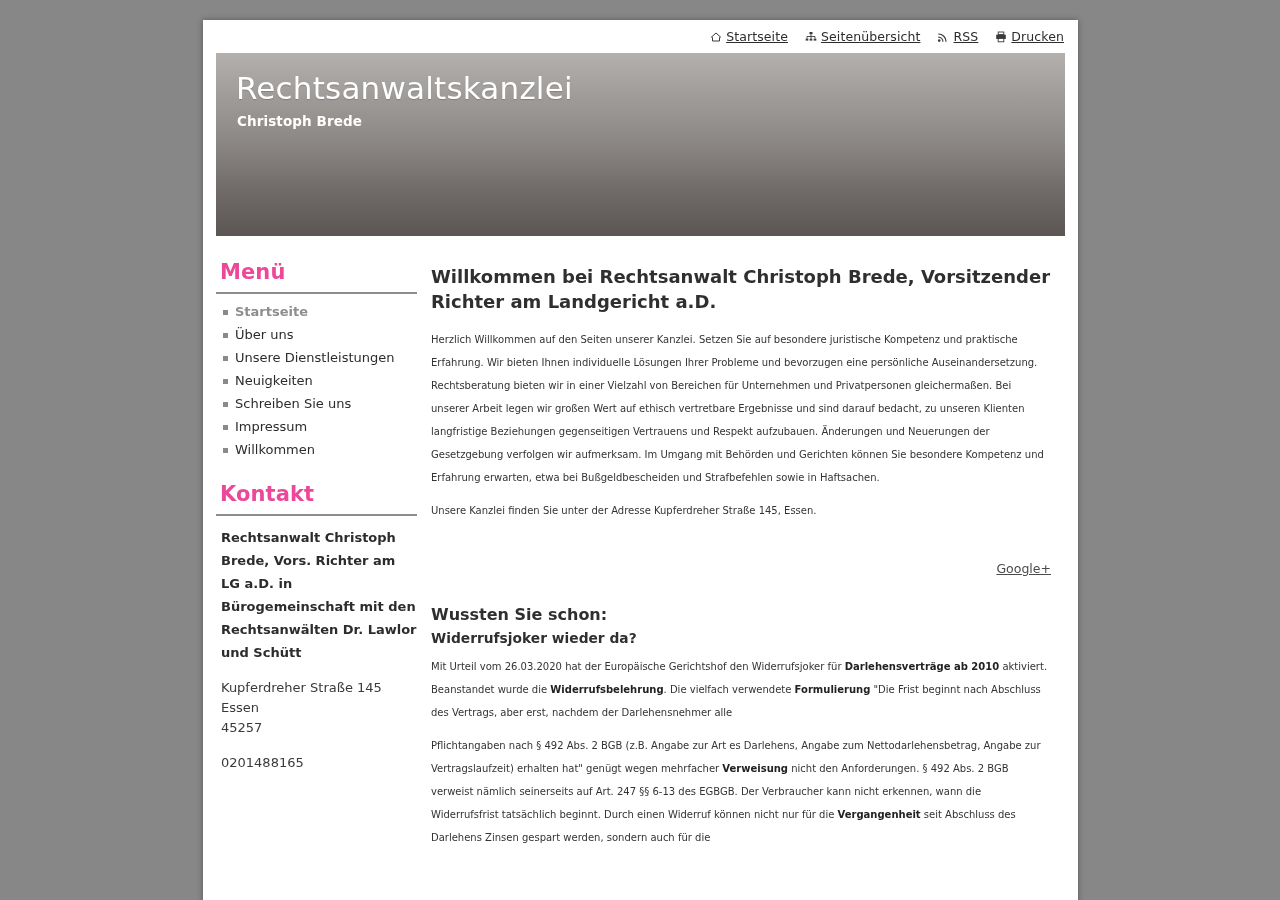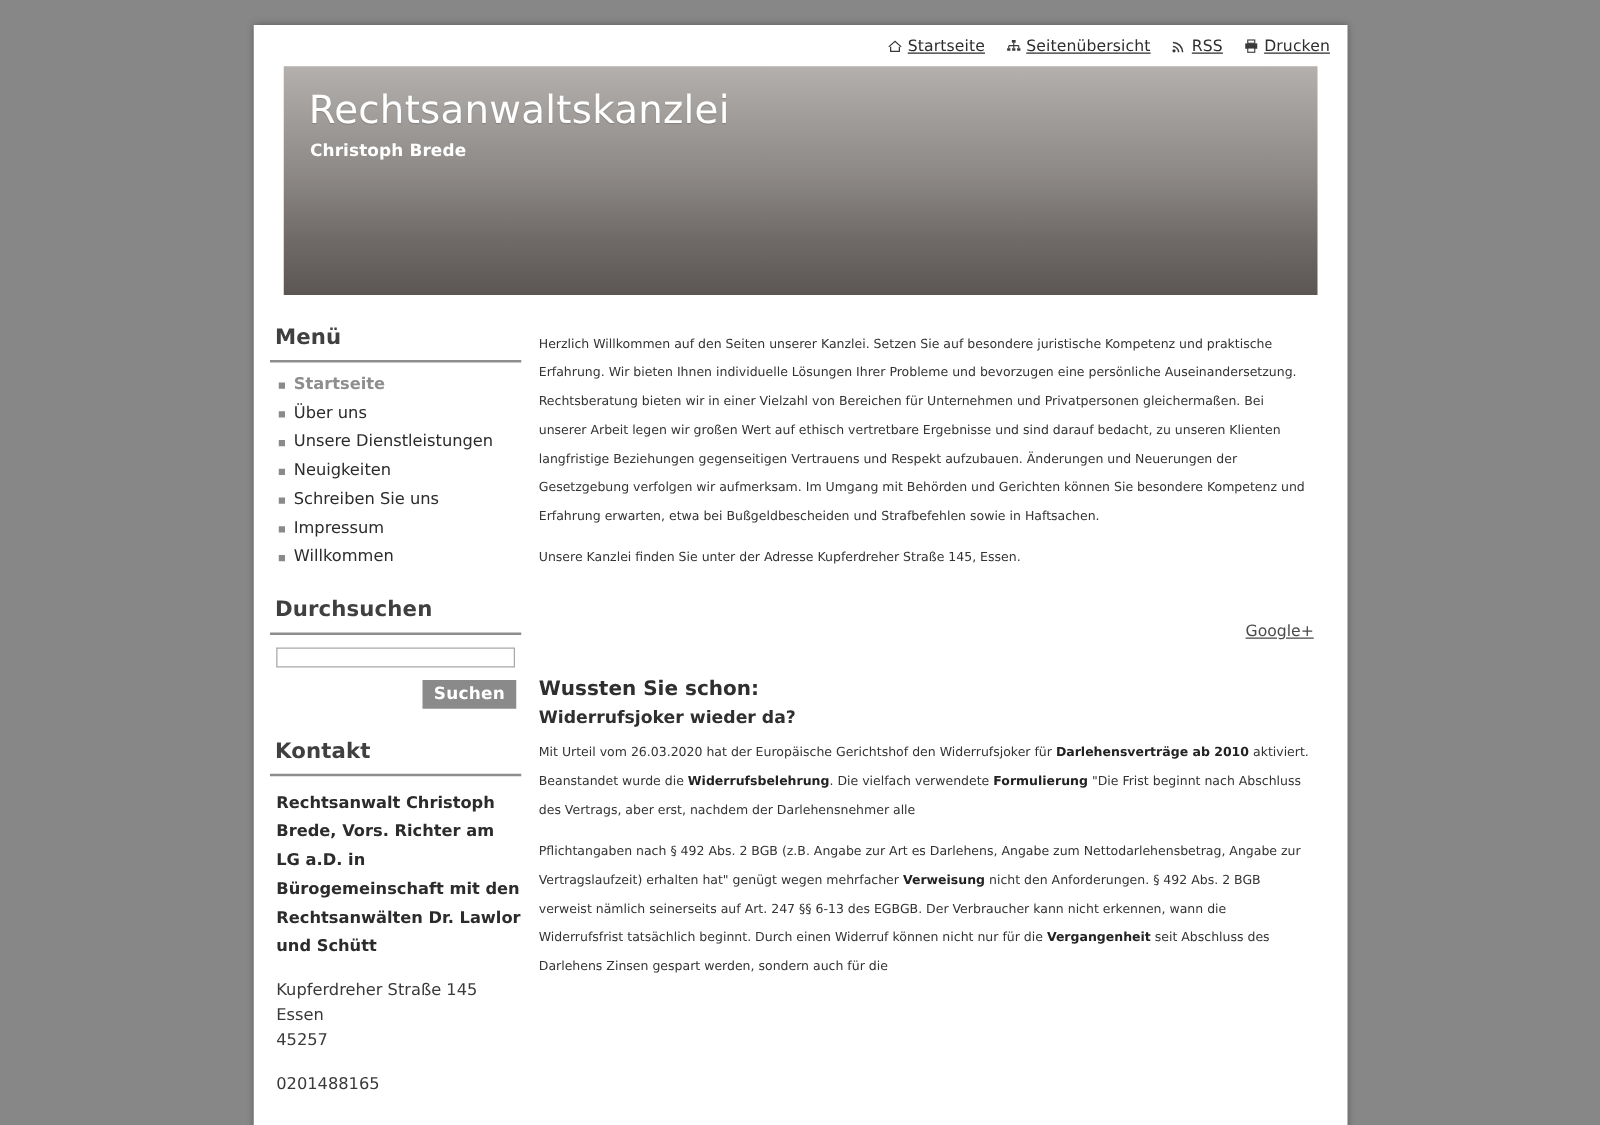--- a/index.html
+++ b/index.html
@@ -46,21 +46,21 @@
   .topnav-item .tn-label {
     text-decoration: underline;
     font-size: 12.5px;
     letter-spacing: .1px;
   }
   .tn-ico { width: 12px; height: 12px; display:block; }
 
   
   #banner {
     position: relative;
-    margin: 0 24px;
+    margin: 0 13px;
     height: 183px;
     background: linear-gradient(to bottom, #b3b0ae 0%, #a09d9b 22%, #8c8885 48%, #716c69 74%, #5b5653 100%);
   }
   #banner-title {
     position: absolute;
     left: 20px;
     top: 18px;
     color: #ffffff;
     font-size: 31px;
     font-weight: 400;
@@ -91,23 +91,23 @@
     box-sizing: border-box;
   }
   #content {
     flex: 1 1 auto;
     padding: 28px 14px 0 14px;
     box-sizing: border-box;
   }
 
   
   .side-h {
-    font-size: 17px;
-    font-weight: 700;
-    color: #404040;
+    font-size: 21px;
+    font-weight: 700;
+    color: #ec4899;
     padding: 0 0 8px 4px;
     border-bottom: 2px solid #8d8d8d;
     margin: 0 0 10px 0;
     letter-spacing: .1px;
   }
   .side-block { margin-bottom: 24px; }
 
   ul.menu { list-style: none; margin: 0; padding: 0; }
   ul.menu li { margin: 0 0 7px 0; }
   .menu-link {
@@ -303,42 +303,36 @@
             </li>
           <li>
               <a class="menu-link">Impressum</a>
             </li>
           <li>
               <a class="menu-link">Willkommen</a>
             </li>
         </ul>
       </div>
 
-      <div class="side-block">
-        <div class="side-h">Durchsuchen</div>
-        <input id="search-input" type="text" value="" placeholder="" style="">
-        <div id="search-row">
-          <button id="search-button">Suchen</button>
-        </div>
-      </div>
 
       <div class="side-block">
         <div class="side-h">Kontakt</div>
         <div class="contact-strong">Rechtsanwalt Christoph Brede, Vors. Richter am LG a.D. in Bürogemeinschaft mit den Rechtsanwälten Dr. Lawlor und Schütt</div>
         <div class="contact-line">Kupferdreher Straße 145</div>
         <div class="contact-line">Essen</div>
         <div class="contact-line">45257</div>
         <div class="contact-gap"></div>
         <div class="contact-line">0201488165</div>
       </div>
 
     </div>
 
     <div id="content">
 
+      <h1 class="page-title">Willkommen bei Rechtsanwalt Christoph Brede, Vorsitzender Richter am Landgericht a.D.</h1>
 
       <p class="body-p">Herzlich Willkommen auf den Seiten unserer Kanzlei. Setzen Sie auf besondere juristische Kompetenz und praktische Erfahrung. Wir bieten Ihnen individuelle Lösungen Ihrer Probleme und bevorzugen eine persönliche Auseinandersetzung. Rechtsberatung bieten wir in einer Vielzahl von Bereichen für Unternehmen und Privatpersonen gleichermaßen. Bei unserer Arbeit legen wir großen Wert auf ethisch vertretbare Ergebnisse und sind darauf bedacht, zu unseren Klienten langfristige Beziehungen gegenseitigen Vertrauens und Respekt aufzubauen. Änderungen und Neuerungen der Gesetzgebung verfolgen wir aufmerksam. Im Umgang mit Behörden und Gerichten können Sie besondere Kompetenz und Erfahrung erwarten, etwa bei Bußgeldbescheiden und Strafbefehlen sowie in Haftsachen.</p>
 
       <p class="body-p">Unsere Kanzlei finden Sie unter der Adresse Kupferdreher Straße 145, Essen.</p>
 
       <div class="center-link-wrap">
         <a class="center-link">Google+</a>
       </div>
 
       <h2 class="sub-head">Wussten Sie schon:</h2>

